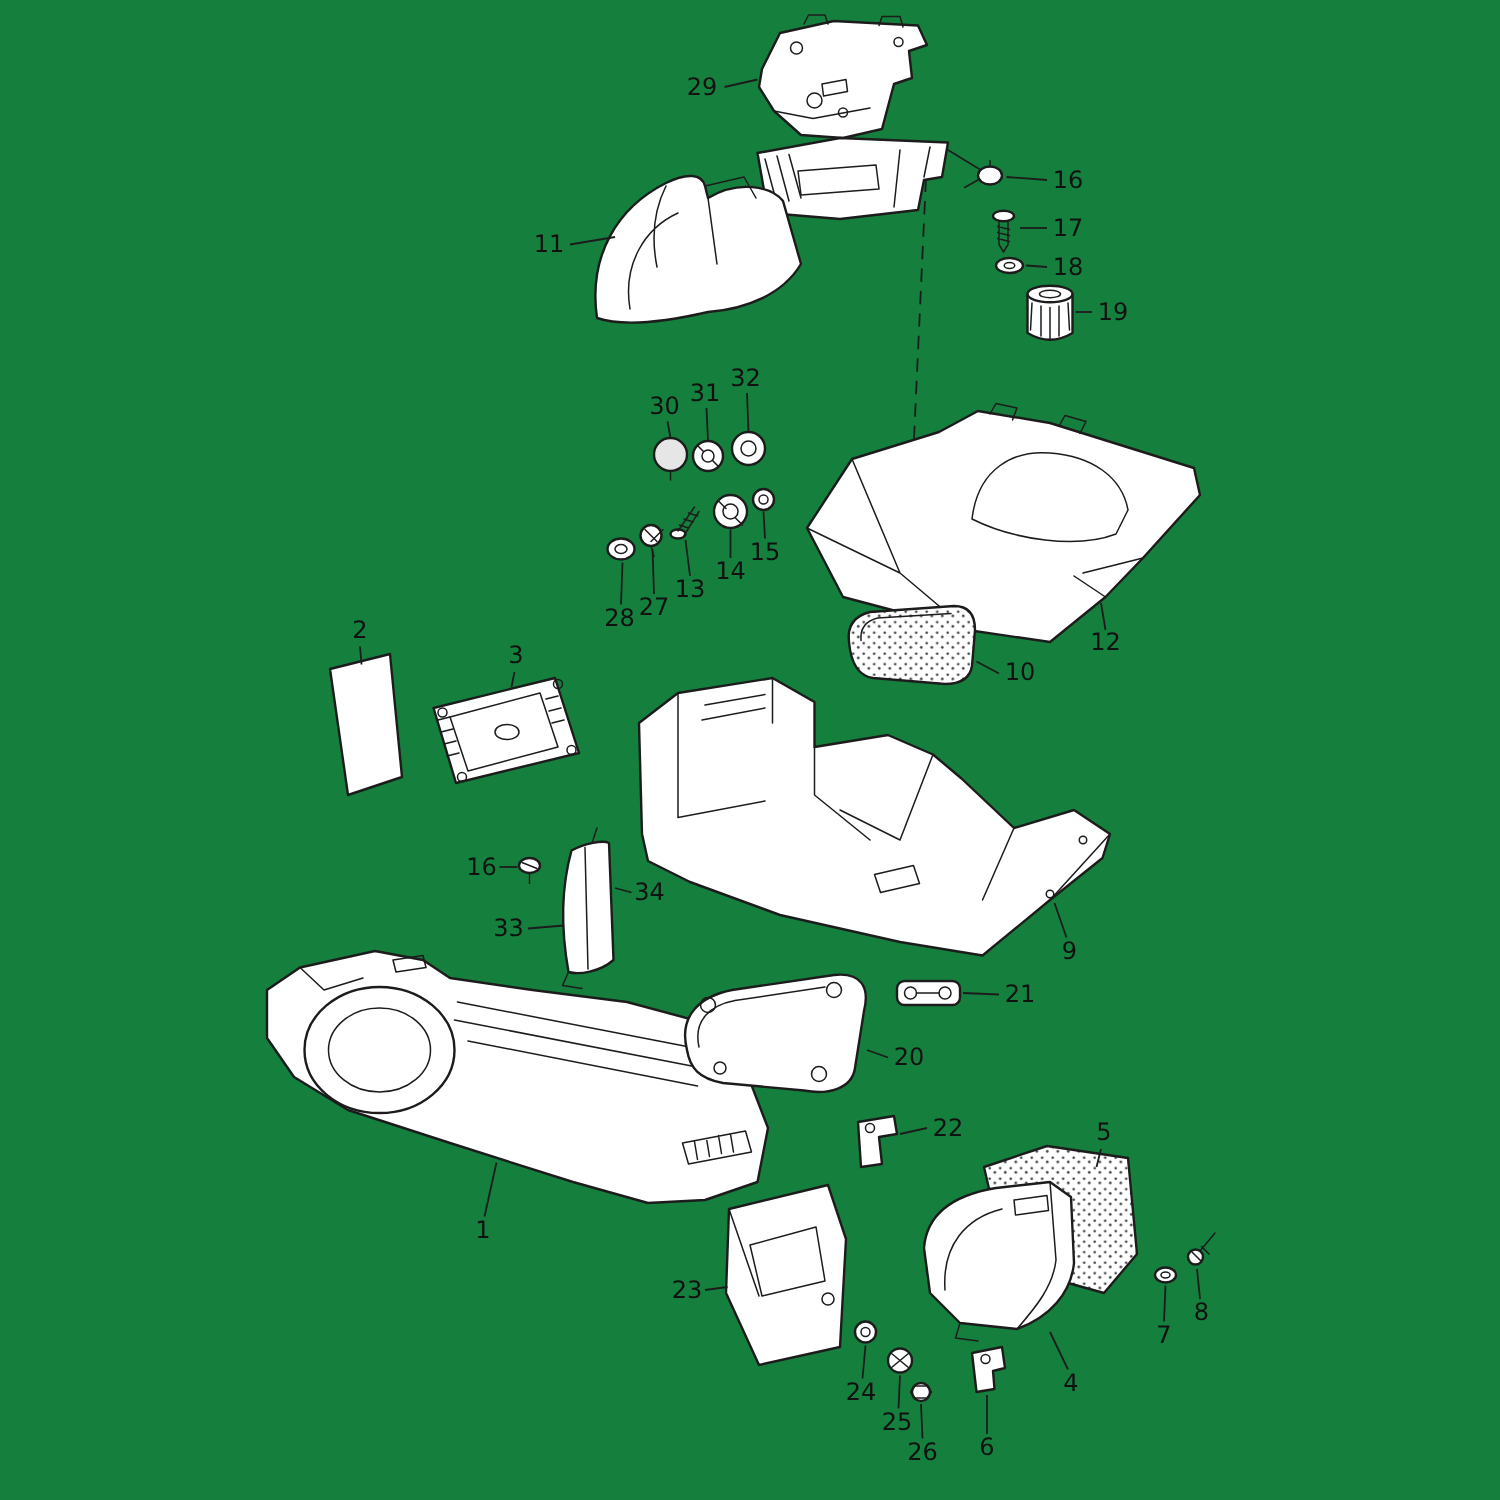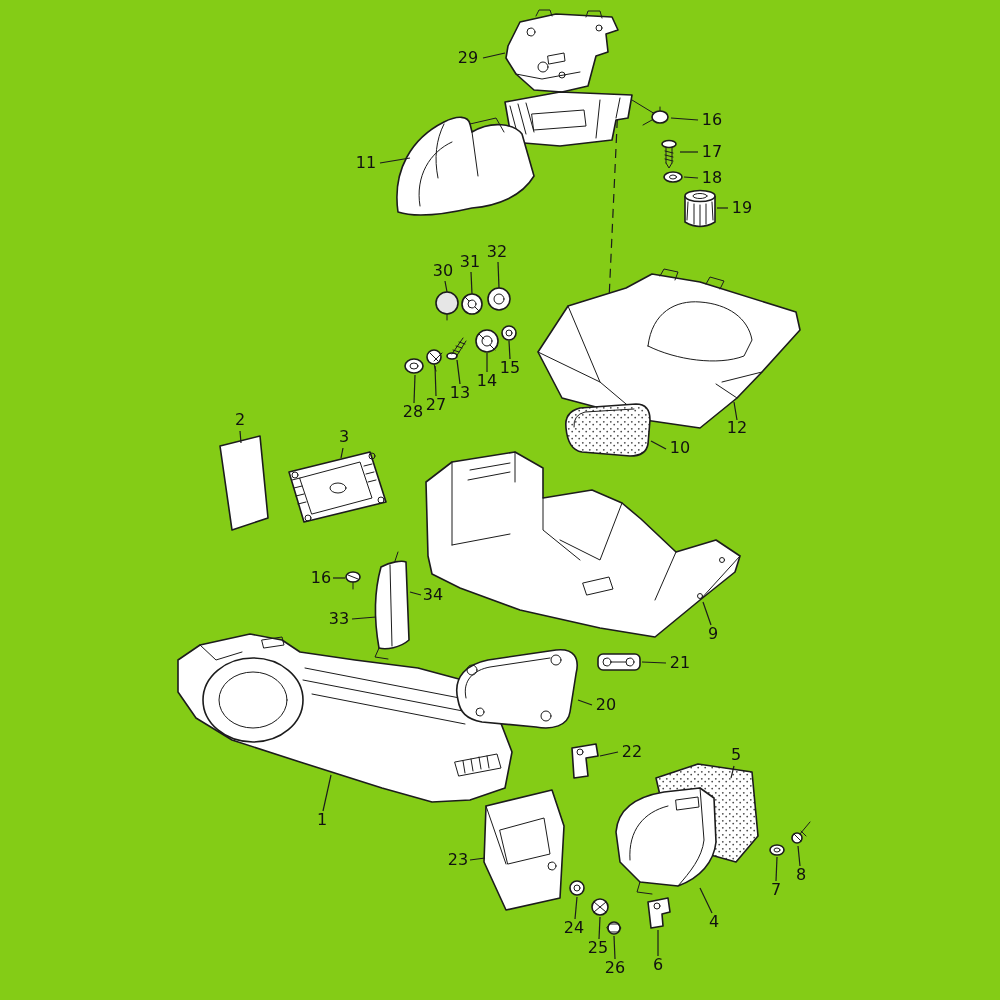--- a/index.html
+++ b/index.html
@@ -1,17 +1,17 @@
 <!DOCTYPE html>
 <html><head>
 <meta charset="utf-8">
 <style>
   html,body{margin:0;padding:0;background:#ffffff;}
   body{width:1000px;height:1000px;overflow:hidden;font-family:"DejaVu Sans", sans-serif;}
-  #diagram-stage{width:1000px;height:1000px;position:relative;background:#84cc16;}
+  #diagram-stage{width:1000px;height:1000px;position:relative;background:#15803d;}
   svg{display:block;}
   .ln{fill:none;stroke:#1c1c1c;stroke-width:1.6;stroke-linejoin:round;stroke-linecap:round;}
   .ln-thin{fill:none;stroke:#1c1c1c;stroke-width:1;stroke-linejoin:round;stroke-linecap:round;}
   .solid{fill:#ffffff;stroke:#1c1c1c;stroke-width:1.6;stroke-linejoin:round;}
   .stippled{fill:url(#stipple);stroke:#1c1c1c;stroke-width:1.6;stroke-linejoin:round;}
   .shade{fill:#e6e6e6;stroke:#1c1c1c;stroke-width:1.6;}
   .dashline{fill:none;stroke:#1c1c1c;stroke-width:1.2;stroke-dasharray:9 6;}
   .leader{stroke:#1c1c1c;stroke-width:1.2;fill:none;}
   .part-label{font-family:"DejaVu Sans", sans-serif;font-size:16px;fill:#111111;text-anchor:middle;}
 </style>

